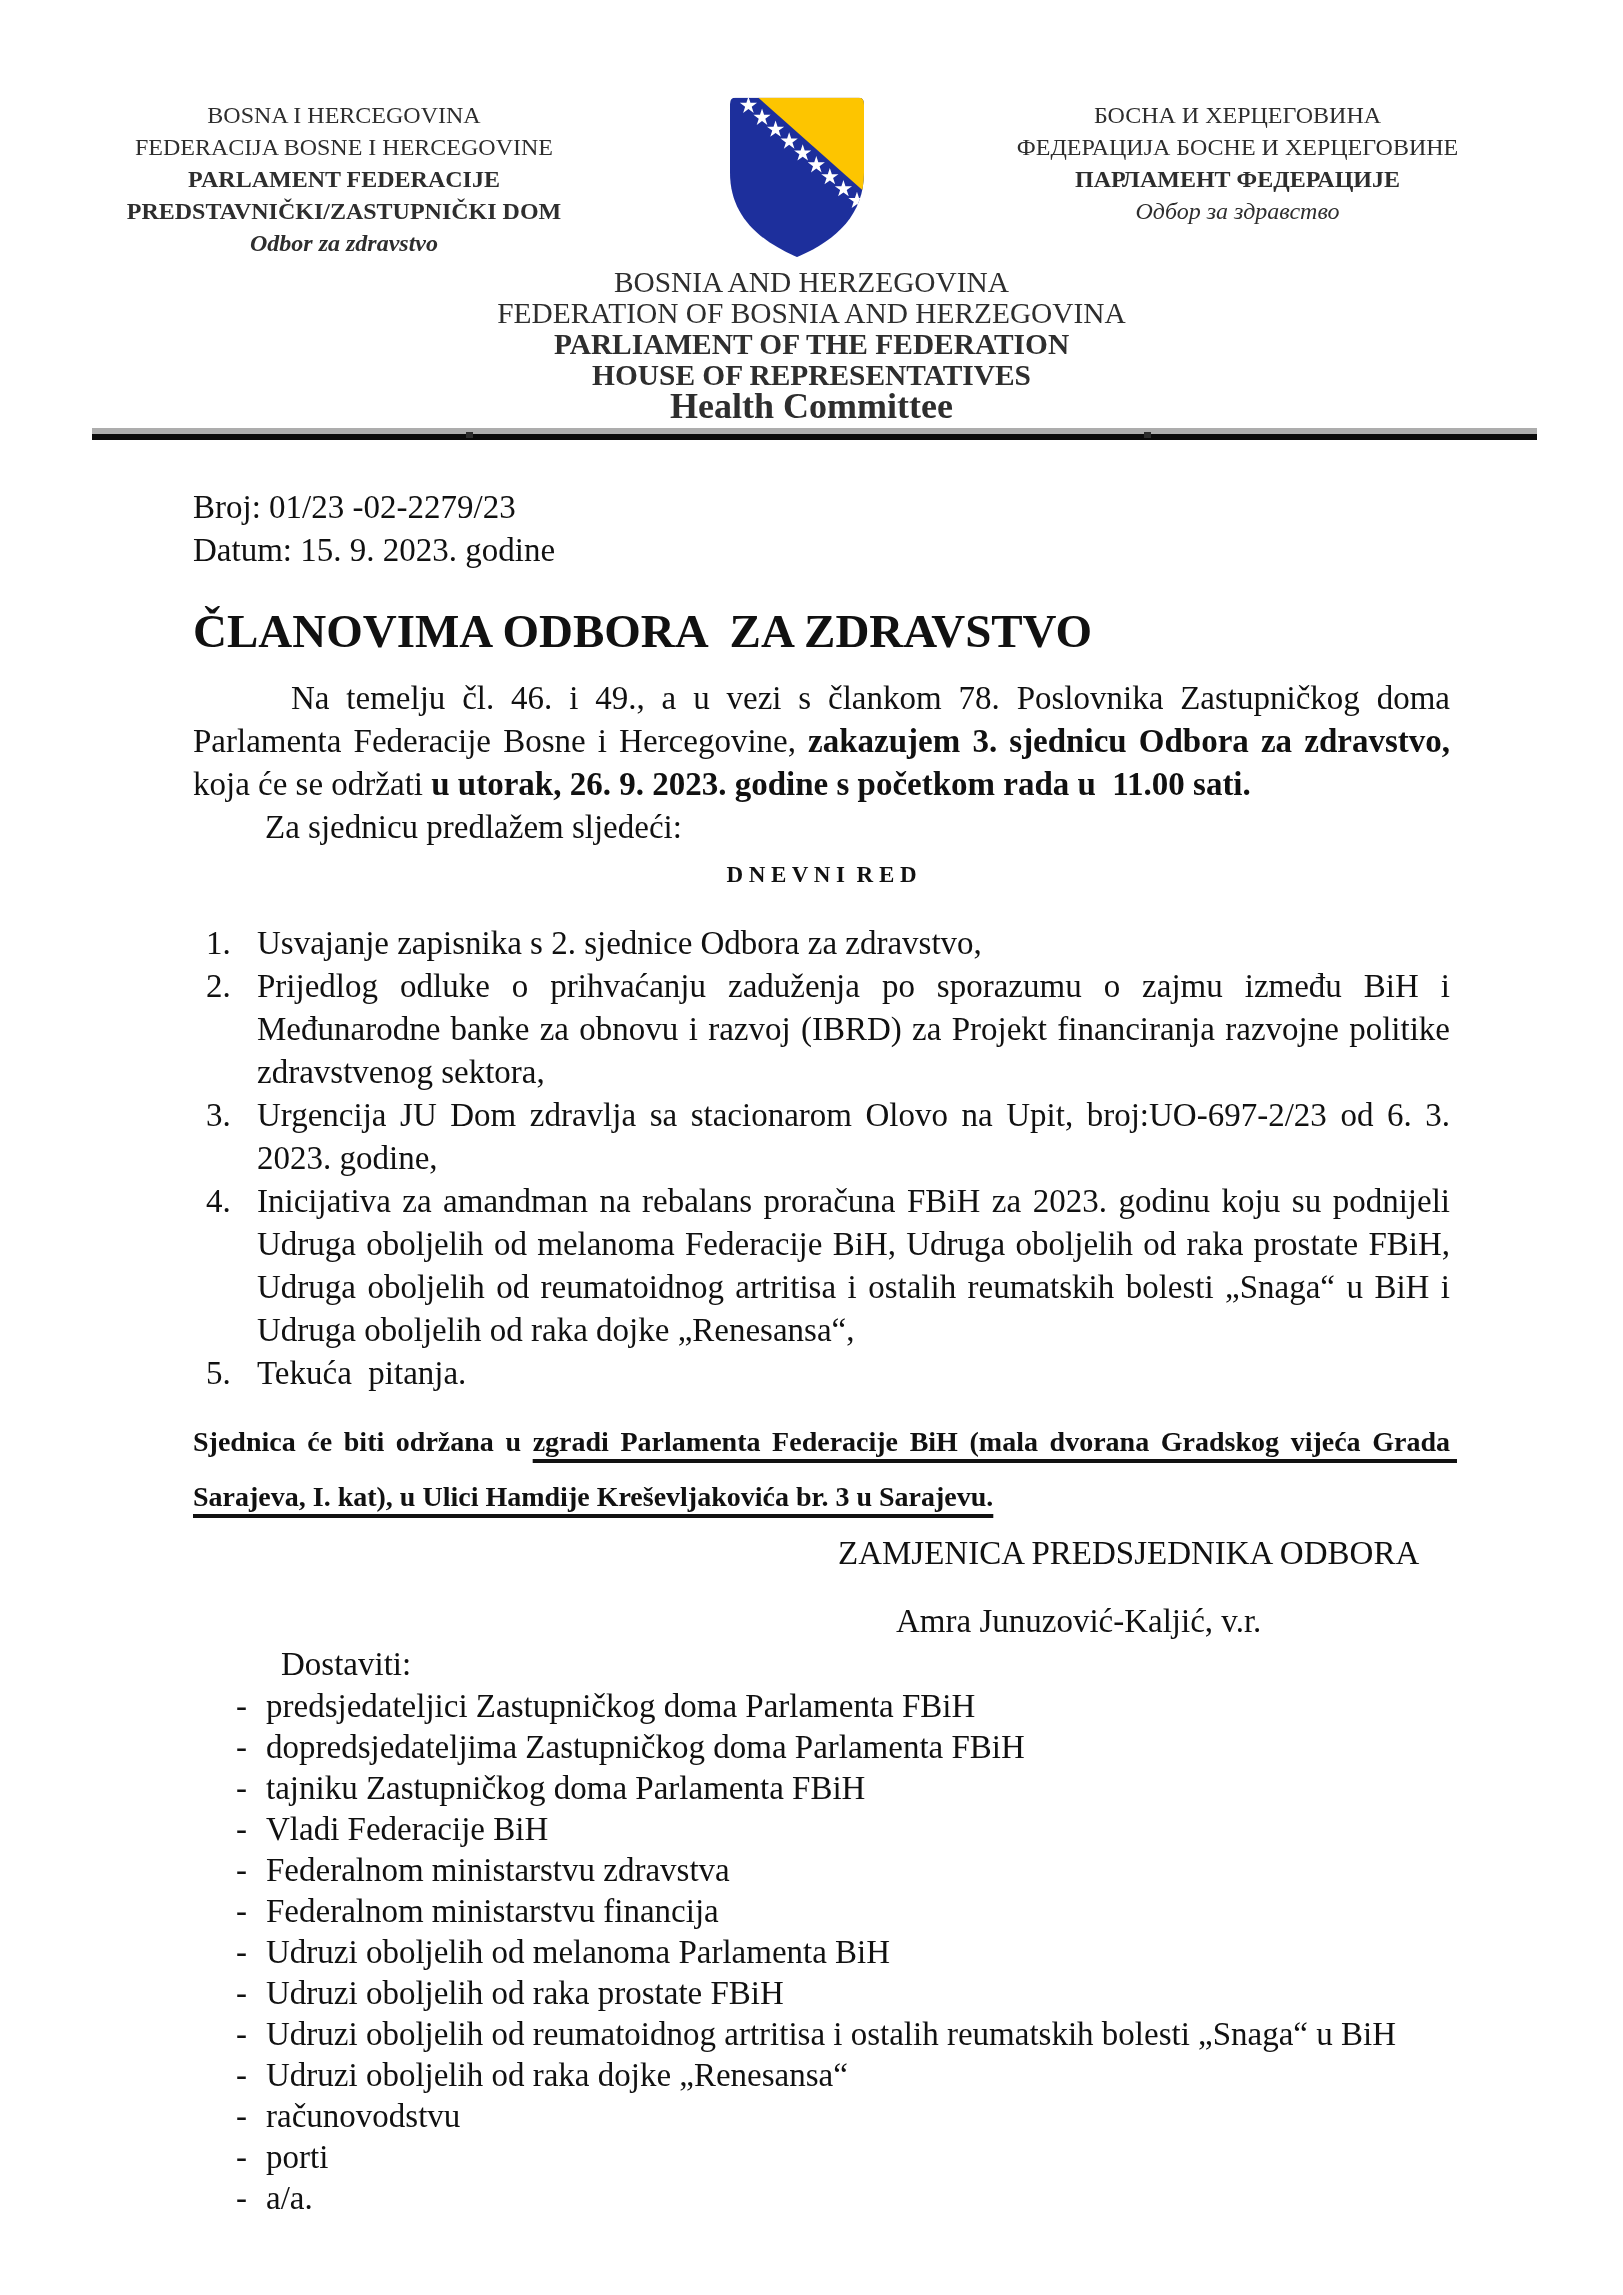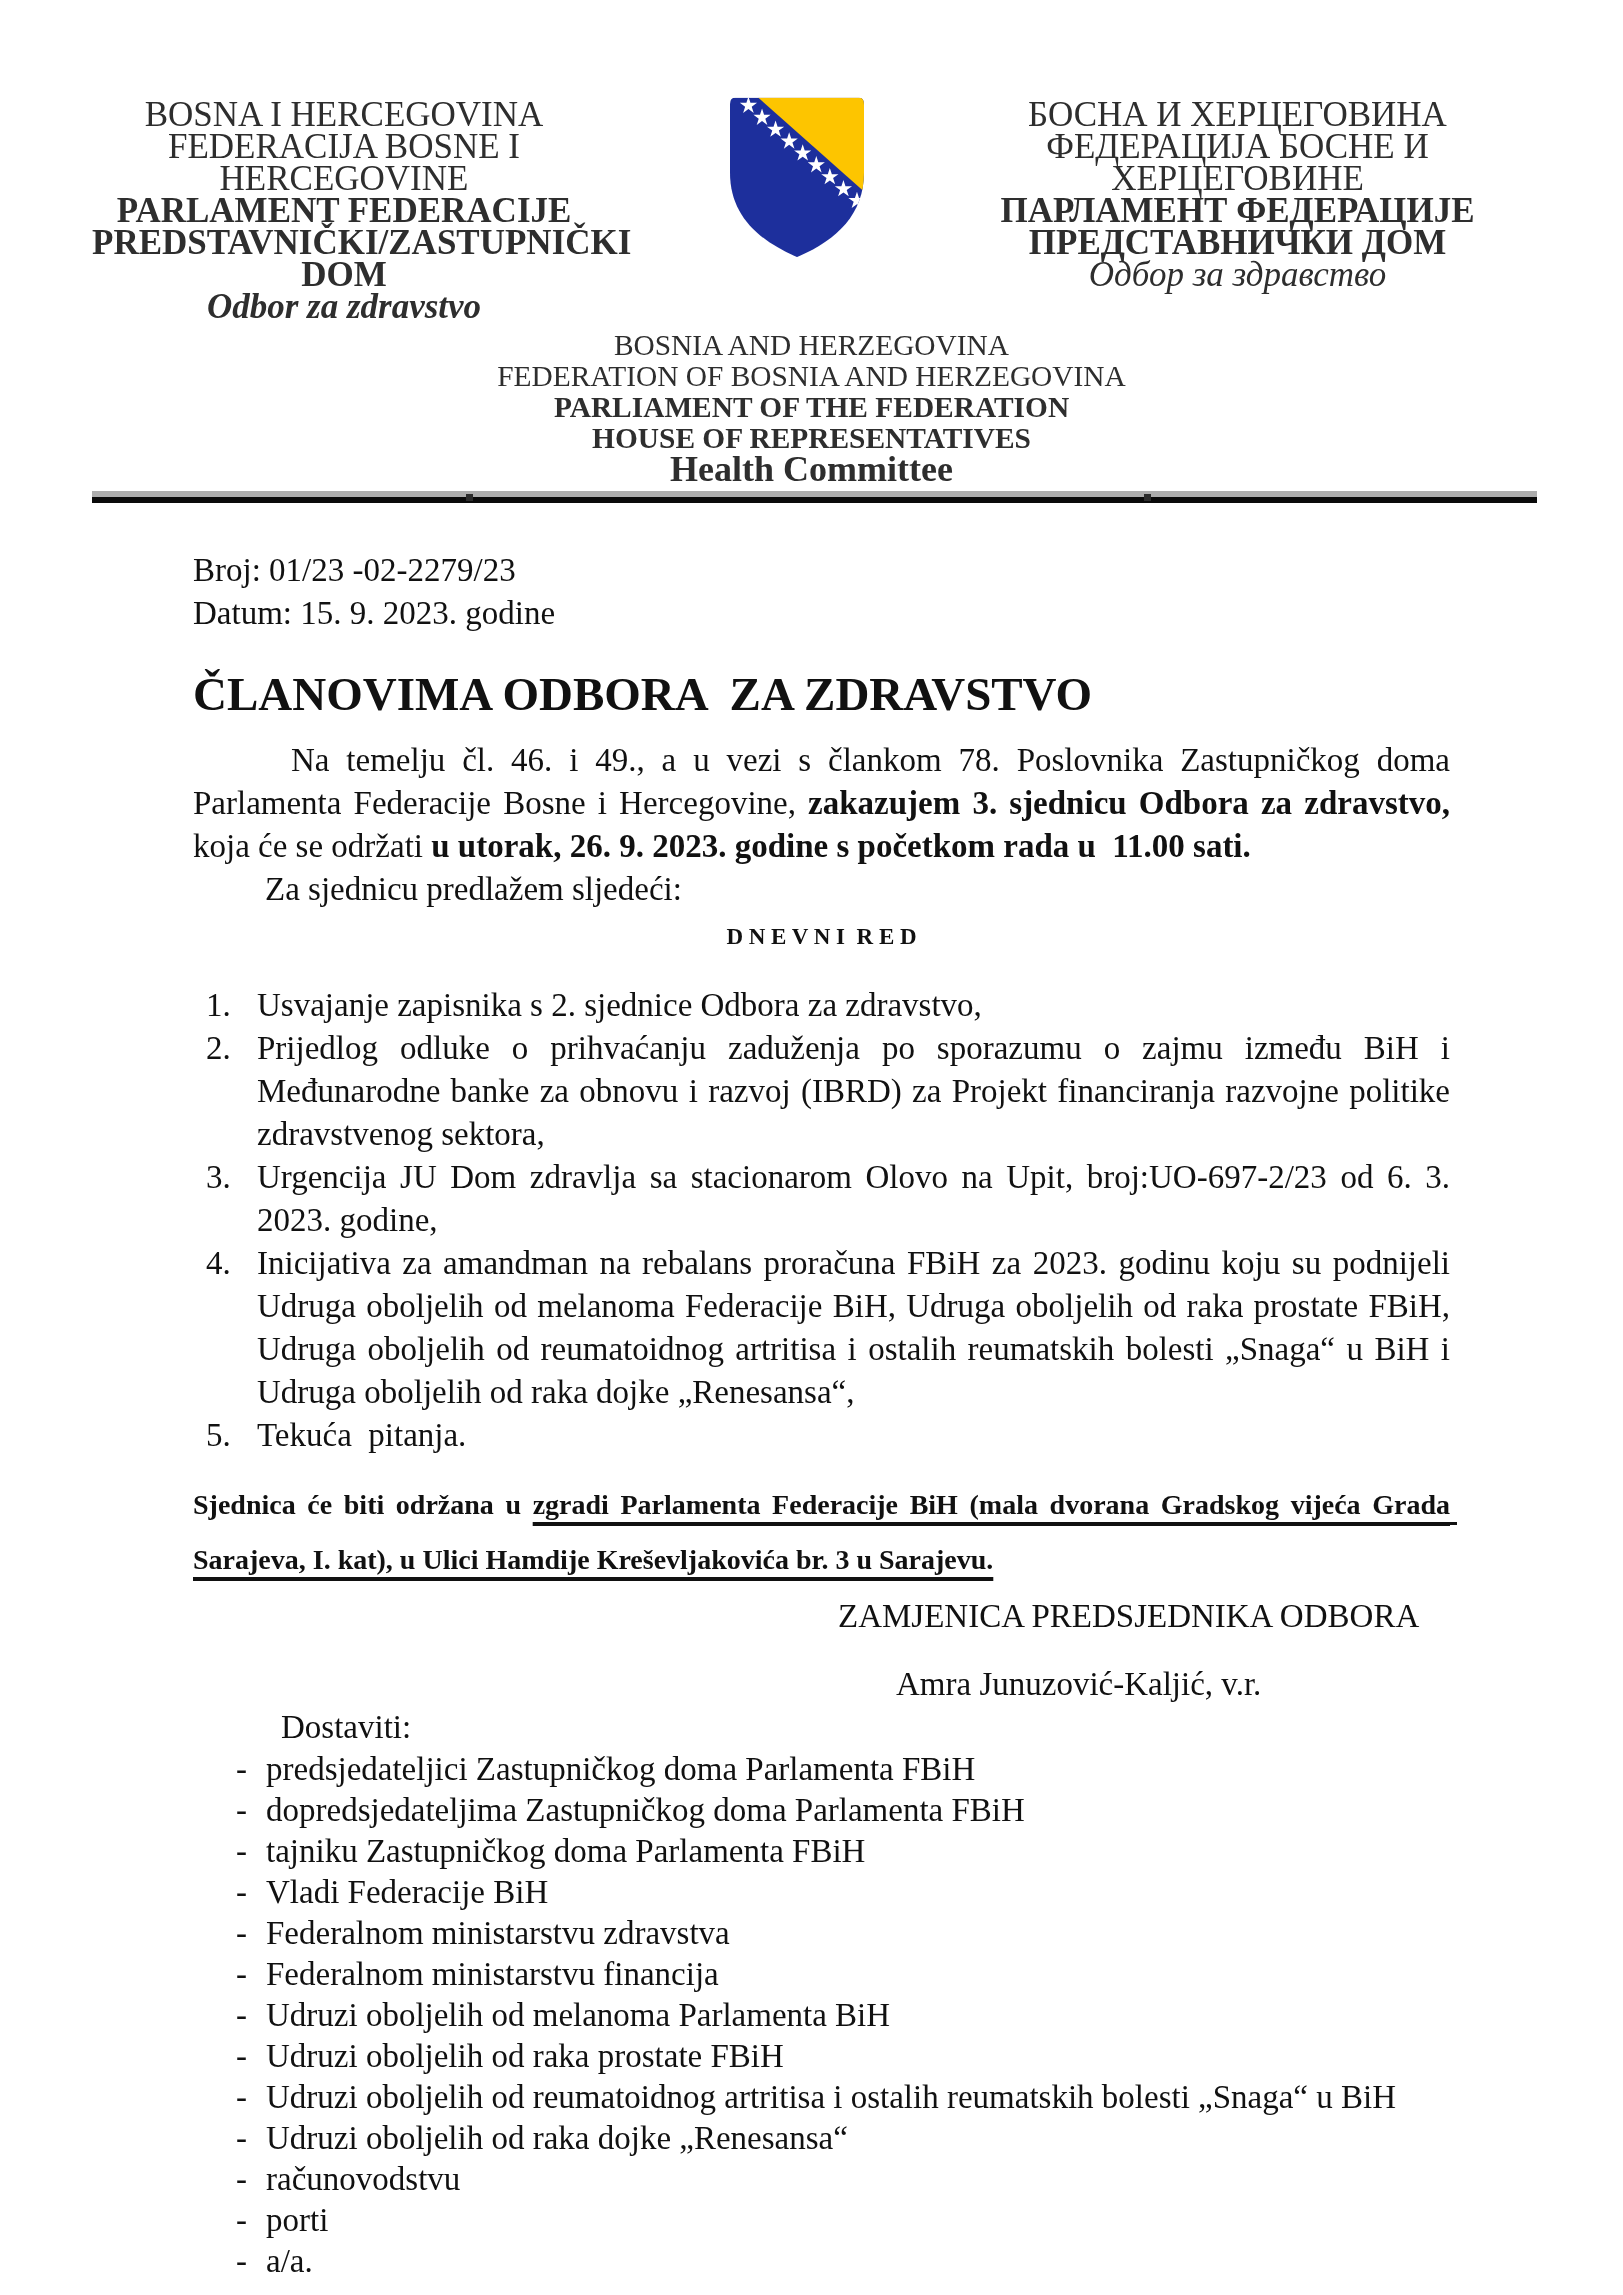--- a/index.html
+++ b/index.html
@@ -8,21 +8,21 @@
     width:1623px;height:2295px;
     background:#ffffff;
     font-family:"Liberation Serif","DejaVu Serif",serif;
     color:#111;
     overflow:hidden;
   }
   [data-bind]{white-space:pre-wrap;}
 
   
   .header{display:flex;align-items:flex-start;padding:99px 0 0 92px;color:#2e2e2e;}
-  .hcol{text-align:center;font-size:35px;line-height:32px;}
+  .hcol{text-align:center;font-size:24px;line-height:32px;}
   .hcol-left{width:504px;}
   .hcol-right{width:537px;margin-left:105px;}
   .hl-bold{font-weight:bold;}
   .hl-bolditalic{font-weight:bold;font-style:italic;}
   .hl-italic{font-style:italic;}
   .emblem{width:134px;height:164px;margin-left:134px;margin-top:-2.6px;flex:0 0 auto;}
 
   .header-en{margin-top:6.5px;text-align:center;font-size:29.4px;line-height:31px;color:#2e2e2e;}
   .header-en .en-bold{font-weight:bold;}
   .header-en .en-small{font-weight:bold;font-size:36px;}
@@ -100,21 +100,20 @@
             <use href="#star" transform="translate(189.5,154) scale(1.35)"></use>
           </g>
         </g>
       </svg>
     </div>
 
     <div class="hcol hcol-right">
       <div data-bind="header.right.lines.0">БОСНА И ХЕРЦЕГОВИНА</div>
       <div data-bind="header.right.lines.1">ФЕДЕРАЦИЈА БОСНЕ И ХЕРЦЕГОВИНЕ</div>
       <div class="hl-bold" data-bind="header.right.lines.2">ПАРЛАМЕНТ ФЕДЕРАЦИЈЕ</div>
-      <div class="hl-bold" data-bind="header.right.lines.3">ПРЕДСТАВНИЧКИ ДОМ</div>
       <div class="hl-italic" data-bind="header.right.lines.4">Одбор за здравство</div>
     </div>
   </header>
 
   <div class="header-en">
     <div data-bind="header.english.lines.0">BOSNIA AND HERZEGOVINA</div>
     <div data-bind="header.english.lines.1">FEDERATION OF BOSNIA AND HERZEGOVINA</div>
     <div class="en-bold" data-bind="header.english.lines.2">PARLIAMENT OF THE FEDERATION</div>
     <div class="en-bold" data-bind="header.english.lines.3">HOUSE OF REPRESENTATIVES</div>
     <div class="en-small" data-bind="header.english.lines.4">Health Committee</div>

